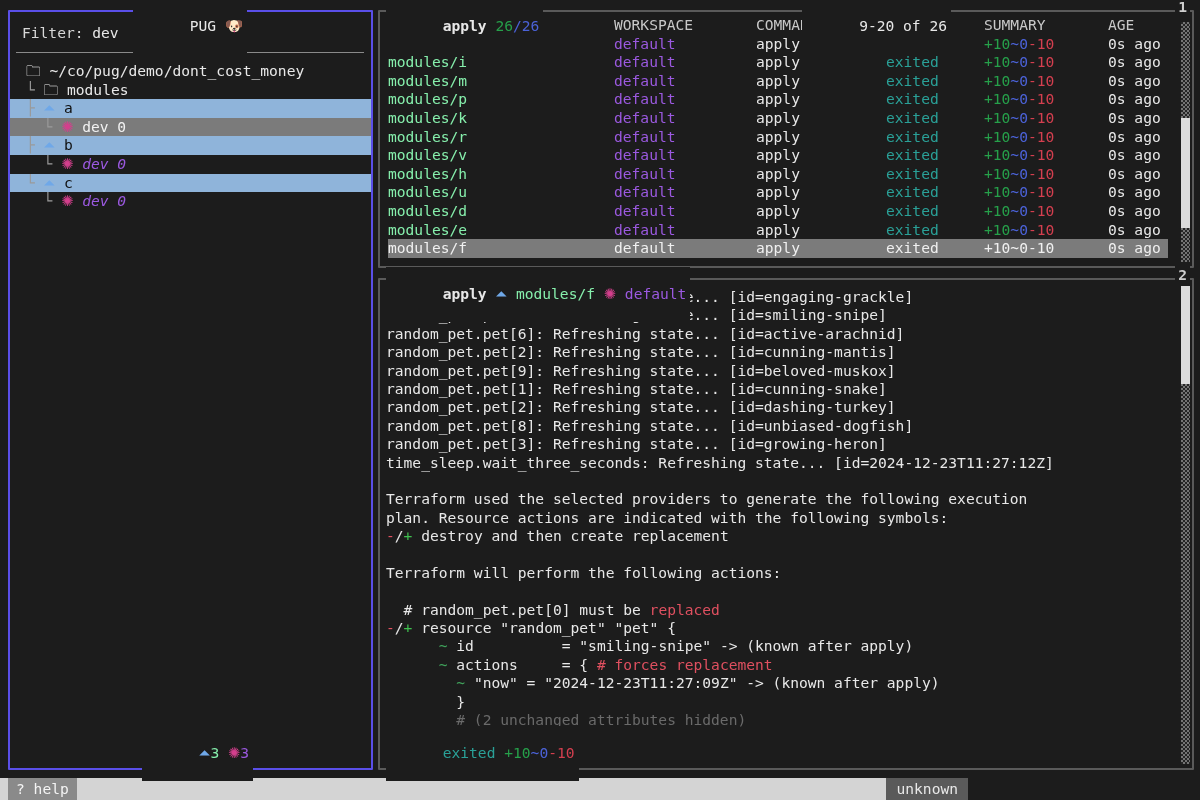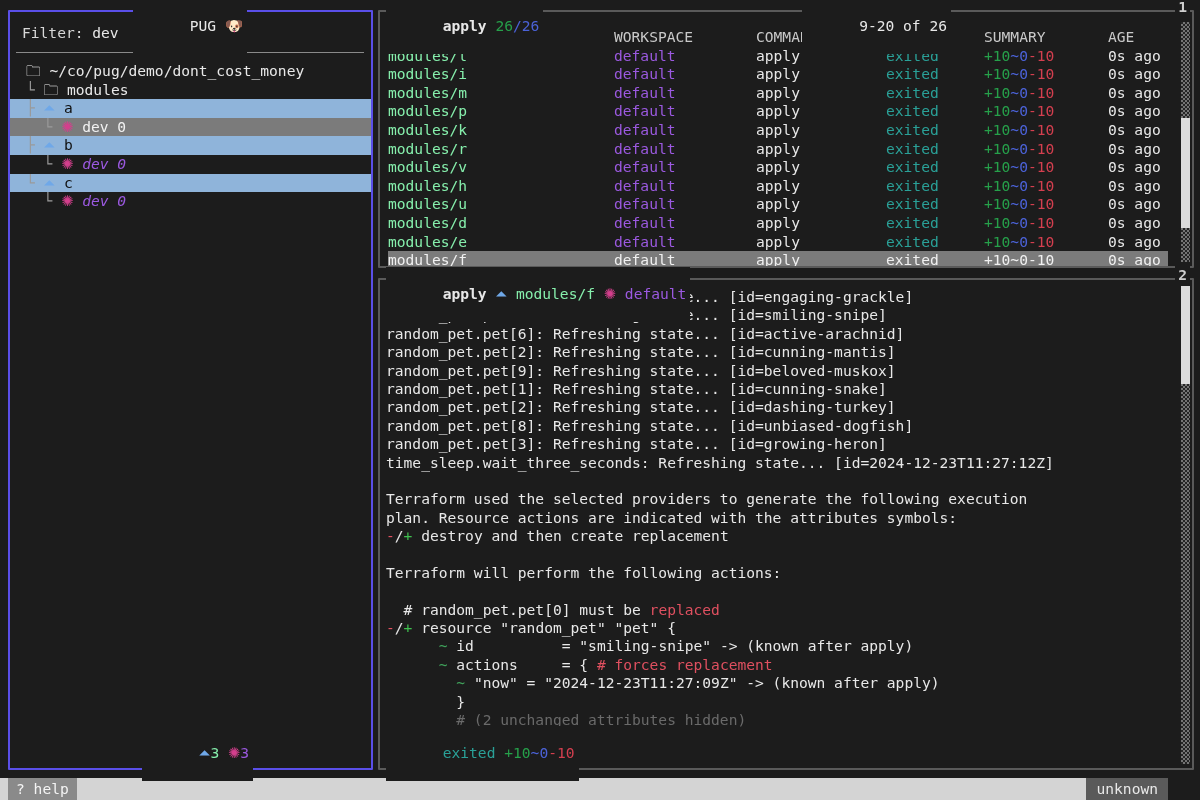--- a/index.html
+++ b/index.html
@@ -76,21 +76,21 @@
   .tree-row.cursor { background: #7b7b7b; }
   .tree-row.cursor .t-label { color: #f2f2f2; }
   .tree-row.sel.cursor { background: #7b7b7b; }
   .tree-guide { color: #9a9a9a; }
   .t-label { color: #d8d8d8; }
   .t-italic { font-style: italic; }
 
   
   #tasks { left: 378px; top: 10px; width: 816px; height: 258px; }
   #tasks-inner { position: absolute; inset: 2px; overflow: hidden; }
-  .tbl { position: absolute; left: 8px; top: 16px; width: 780px; }
+  .tbl { position: absolute; left: 8px; top: 4px; width: 780px; }
   .tbl-head, .tbl-row {
     position: relative; height: 18.6px; line-height: 18.6px; white-space: pre;
   }
   .tbl-row.cursor { background: #7b7b7b; }
   .tbl-row.cursor span { color: #f0f0f0 !important; }
   .col { position: absolute; top: 0; white-space: pre; }
   .col-module    { left: 0px; }
   .col-workspace { left: 226px; }
   .col-command   { left: 368px; }
   .col-status    { left: 498px; }
@@ -116,21 +116,21 @@
     background-position: 0 0, 2px 2px;
     opacity: 0.55;
   }
   .sbar-thumb {
     position: absolute; left: 0; width: 9px;
     background: #dcdcdc; border-radius: 0;
   }
 
   
   #statusbar {
-    position: absolute; left: 0; bottom: 0; width: 1168px; height: 22px;
+    position: absolute; left: 0; bottom: 0; width: 968px; height: 22px;
     background: #d4d4d4;
     text-align: right;
   }
   #help-chip {
     position: absolute; left: 8px; top: 0; height: 22px; line-height: 22px;
     padding: 0 8px; background: #8a8a8a; color: #f4f4f4; white-space: pre;
   }
   #unknown-chip {
     position: absolute; right: 0; top: 0; height: 22px; line-height: 22px;
     padding: 0 10px; background: #5a5a5a; color: #e8e8e8; white-space: pre;
@@ -236,21 +236,21 @@
           <div class="out-line"><span class="c-white">random_pet.pet[6]: Refreshing state... [id=active-arachnid]</span></div>
           <div class="out-line"><span class="c-white">random_pet.pet[2]: Refreshing state... [id=cunning-mantis]</span></div>
           <div class="out-line"><span class="c-white">random_pet.pet[9]: Refreshing state... [id=beloved-muskox]</span></div>
           <div class="out-line"><span class="c-white">random_pet.pet[1]: Refreshing state... [id=cunning-snake]</span></div>
           <div class="out-line"><span class="c-white">random_pet.pet[2]: Refreshing state... [id=dashing-turkey]</span></div>
           <div class="out-line"><span class="c-white">random_pet.pet[8]: Refreshing state... [id=unbiased-dogfish]</span></div>
           <div class="out-line"><span class="c-white">random_pet.pet[3]: Refreshing state... [id=growing-heron]</span></div>
           <div class="out-line"><span class="c-white">time_sleep.wait_three_seconds: Refreshing state... [id=2024-12-23T11:27:12Z]</span></div>
           <div class="out-line"><span> </span></div>
           <div class="out-line"><span class="c-white">Terraform used the selected providers to generate the following execution</span></div>
-          <div class="out-line"><span class="c-white">plan. Resource actions are indicated with the attributes symbols:</span></div>
+          <div class="out-line"><span class="c-white">plan. Resource actions are indicated with the following symbols:</span></div>
           <div class="out-line"><span class="c-softred">-</span><span class="c-white">/</span><span class="c-bgreen">+</span><span class="c-white"> destroy and then create replacement</span></div>
           <div class="out-line"><span> </span></div>
           <div class="out-line"><span class="c-white">Terraform will perform the following actions:</span></div>
           <div class="out-line"><span> </span></div>
           <div class="out-line"><span class="c-white">  # random_pet.pet[0] must be </span><span class="c-softred">replaced</span></div>
           <div class="out-line"><span class="c-softred">-</span><span class="c-white">/</span><span class="c-bgreen">+</span><span class="c-white"> resource "random_pet" "pet" {</span></div>
           <div class="out-line"><span class="c-white">      </span><span class="c-tilde">~</span><span class="c-white"> id          = "smiling-snipe" -&gt; (known after apply)</span></div>
           <div class="out-line"><span class="c-white">      </span><span class="c-tilde">~</span><span class="c-white"> actions     = { </span><span class="c-softred"># forces replacement</span></div>
           <div class="out-line"><span class="c-white">        </span><span class="c-tilde">~</span><span class="c-white"> "now" = "2024-12-23T11:27:09Z" -&gt; (known after apply)</span></div>
           <div class="out-line"><span class="c-white">        }</span></div>

